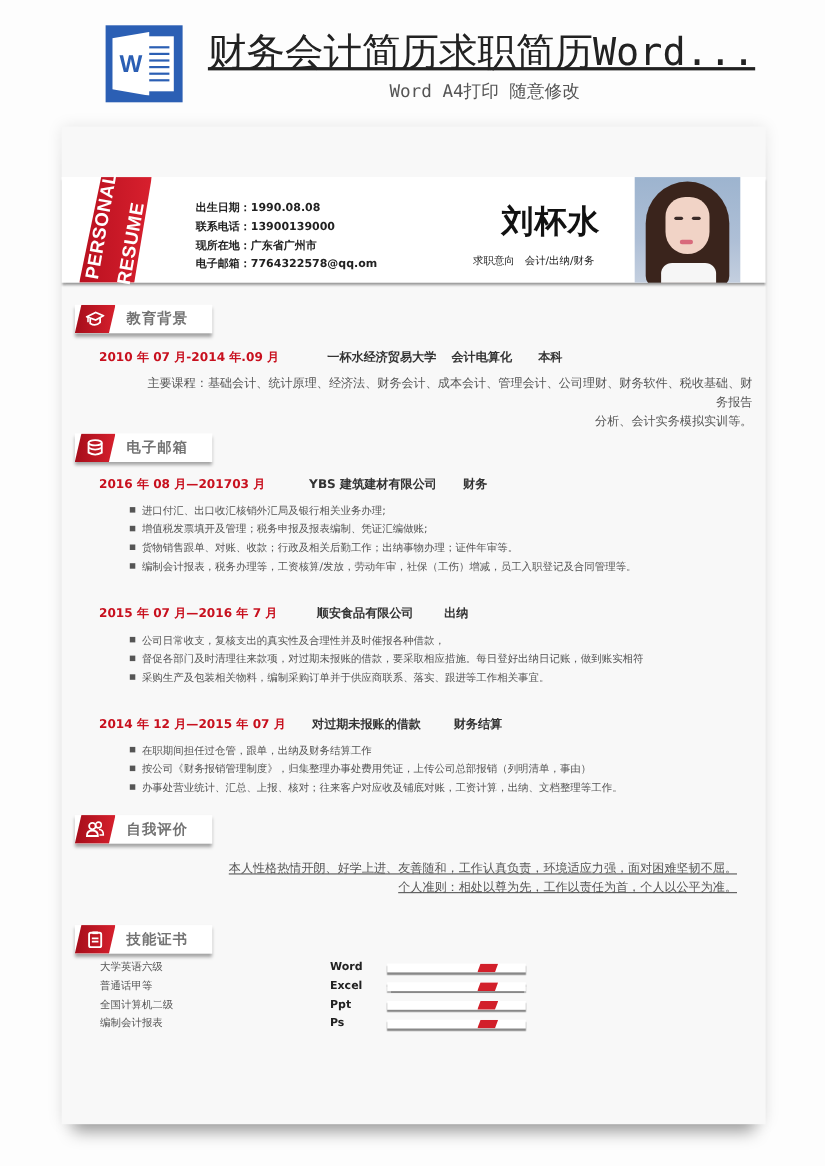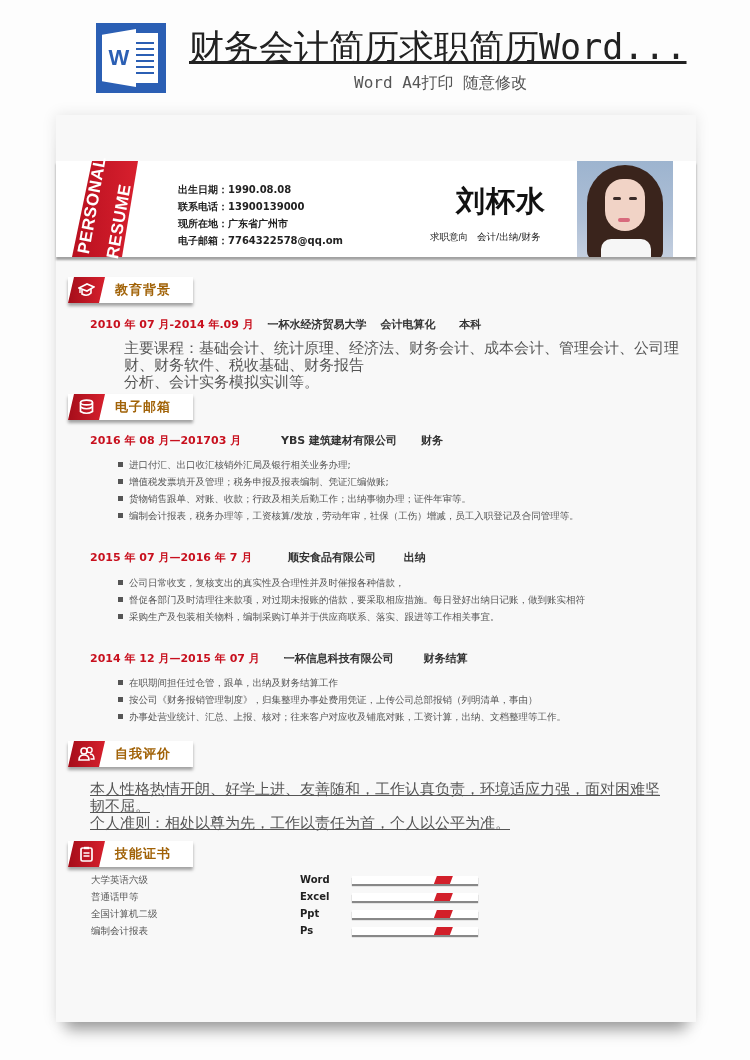--- a/index.html
+++ b/index.html
@@ -42,26 +42,26 @@
   .photo .face { position: absolute; left: 28px; top: 18px; width: 40px; height: 52px; background: #f1d3c6; border-radius: 18px 18px 20px 20px; }
   .photo .eye { position: absolute; top: 36px; width: 8px; height: 3px; background: #3a2a28; border-radius: 2px; }
   .photo .lip { position: absolute; left: 41px; top: 57px; width: 12px; height: 4px; background: #d86a7c; border-radius: 3px; }
   .photo .shirt { position: absolute; left: 24px; top: 78px; width: 50px; height: 20px; background: #f6f6f6; border-radius: 10px 10px 0 0; }
 
   
   .sec { position: absolute; left: 12px; width: 125px; height: 26px; background: #fff; box-shadow: 0 3px 3px rgba(0,0,0,0.35); }
   .sec .tab { position: absolute; left: 0; top: 0; width: 37px; height: 26px; background: linear-gradient(90deg,#a50d1a,#d6202d);
               clip-path: polygon(6px 0, 37px 0, 31px 26px, 0 26px); }
   .sec .ico { position: absolute; left: 10px; top: 5px; width: 17px; height: 16px; color: #fff; }
-  .sec .label { position: absolute; left: 47px; top: 4px; font-size: 13px; font-weight: bold; color: #a16207; letter-spacing: 1px; white-space: nowrap; }
+  .sec .label { position: absolute; left: 47px; top: 4px; font-size: 13px; font-weight: bold; color: #737373; letter-spacing: 1px; white-space: nowrap; }
 
   .red { color: #c8101e; }
   .line-head { position: absolute; left: 34px; font-size: 11px; font-weight: bold; white-space: nowrap; }
   .line-head span { display: inline-block; }
-  .body-text { position: absolute; font-size: 15px; color: #555; line-height: 17px; }
+  .body-text { position: absolute; font-size: 11px; color: #555; line-height: 17px; text-align: right; }
   .bullets { position: absolute; left: 62px; }
   .bullets li { list-style: none; font-size: 9.5px; color: #555; height: 17px; line-height: 17px; white-space: nowrap; }
   .bullets li::before { content: ""; display: inline-block; width: 5px; height: 5px; background: #555; margin-right: 6px; vertical-align: 1px; }
 
   .certs { position: absolute; left: 35px; top: 756px; }
   .certs div { font-size: 9.5px; color: #555; height: 17px; line-height: 17px; }
   .skills { position: absolute; left: 244px; top: 758px; }
   .skill-row { position: relative; height: 17px; width: 200px; }
   .skill-row .sk-label { position: absolute; left: 0; top: 1px; font-size: 10px; font-weight: bold; color: #222; }
   .skill-row .bar { position: absolute; left: 52px; top: 3px; width: 126px; height: 8px; background: #fff; box-shadow: 0 2px 1px rgba(0,0,0,0.45); }
@@ -122,21 +122,21 @@
     <div class="tab"></div>
     <svg class="ico" viewBox="0 0 17 16">
       <path d="M1 6 L9 2 L16 5 L9 9 Z" fill="none" stroke="#fff" stroke-width="1.6"></path>
       <path d="M4 8 L4 12 Q9 15 13 11 L13 7" fill="none" stroke="#fff" stroke-width="1.6"></path>
       <path d="M2 6 L2 11" stroke="#fff" stroke-width="1.4"></path>
     </svg>
     <div class="label">教育背景</div>
   </div>
   <div class="line-head" style="top:202px">
     <span class="red">2010 年 07 月-2014 年.09 月</span>
-    <span style="margin-left:10px">一杯水经济贸易大学</span>
+    <span style="margin-left:40px">一杯水经济贸易大学</span>
     <span style="margin-left:10px">会计电算化</span>
     <span style="margin-left:20px">本科</span>
   </div>
   <div class="body-text" style="left:68px; top:225px; width:560px;">
     <div>主要课程：基础会计、统计原理、经济法、财务会计、成本会计、管理会计、公司理财、财务软件、税收基础、财务报告</div>
     <div>分析、会计实务模拟实训等。</div>
   </div>
 
   <div class="sec" style="top:279px">
     <div class="tab"></div>
@@ -166,21 +166,21 @@
     <span style="margin-left:24px">出纳</span>
   </div>
   <ul class="bullets" style="top:459px">
     <li>公司日常收支，复核支出的真实性及合理性并及时催报各种借款，</li>
     <li>督促各部门及时清理往来款项，对过期未报账的借款，要采取相应措施。每日登好出纳日记账，做到账实相符</li>
     <li>采购生产及包装相关物料，编制采购订单并于供应商联系、落实、跟进等工作相关事宜。</li>
   </ul>
 
   <div class="line-head" style="top:536px">
     <span class="red">2014 年 12 月—2015 年 07 月</span>
-    <span style="margin-left:20px">一杯信息科技有限公司</span>
+    <span style="margin-left:20px">对过期未报账的借款</span>
     <span style="margin-left:26px">财务结算</span>
   </div>
   <ul class="bullets" style="top:559px">
     <li>在职期间担任过仓管，跟单，出纳及财务结算工作</li>
     <li>按公司《财务报销管理制度》，归集整理办事处费用凭证，上传公司总部报销（列明清单，事由）</li>
     <li>办事处营业统计、汇总、上报、核对；往来客户对应收及铺底对账，工资计算，出纳、文档整理等工作。</li>
   </ul>
 
   <div class="sec" style="top:626px">
     <div class="tab"></div>

